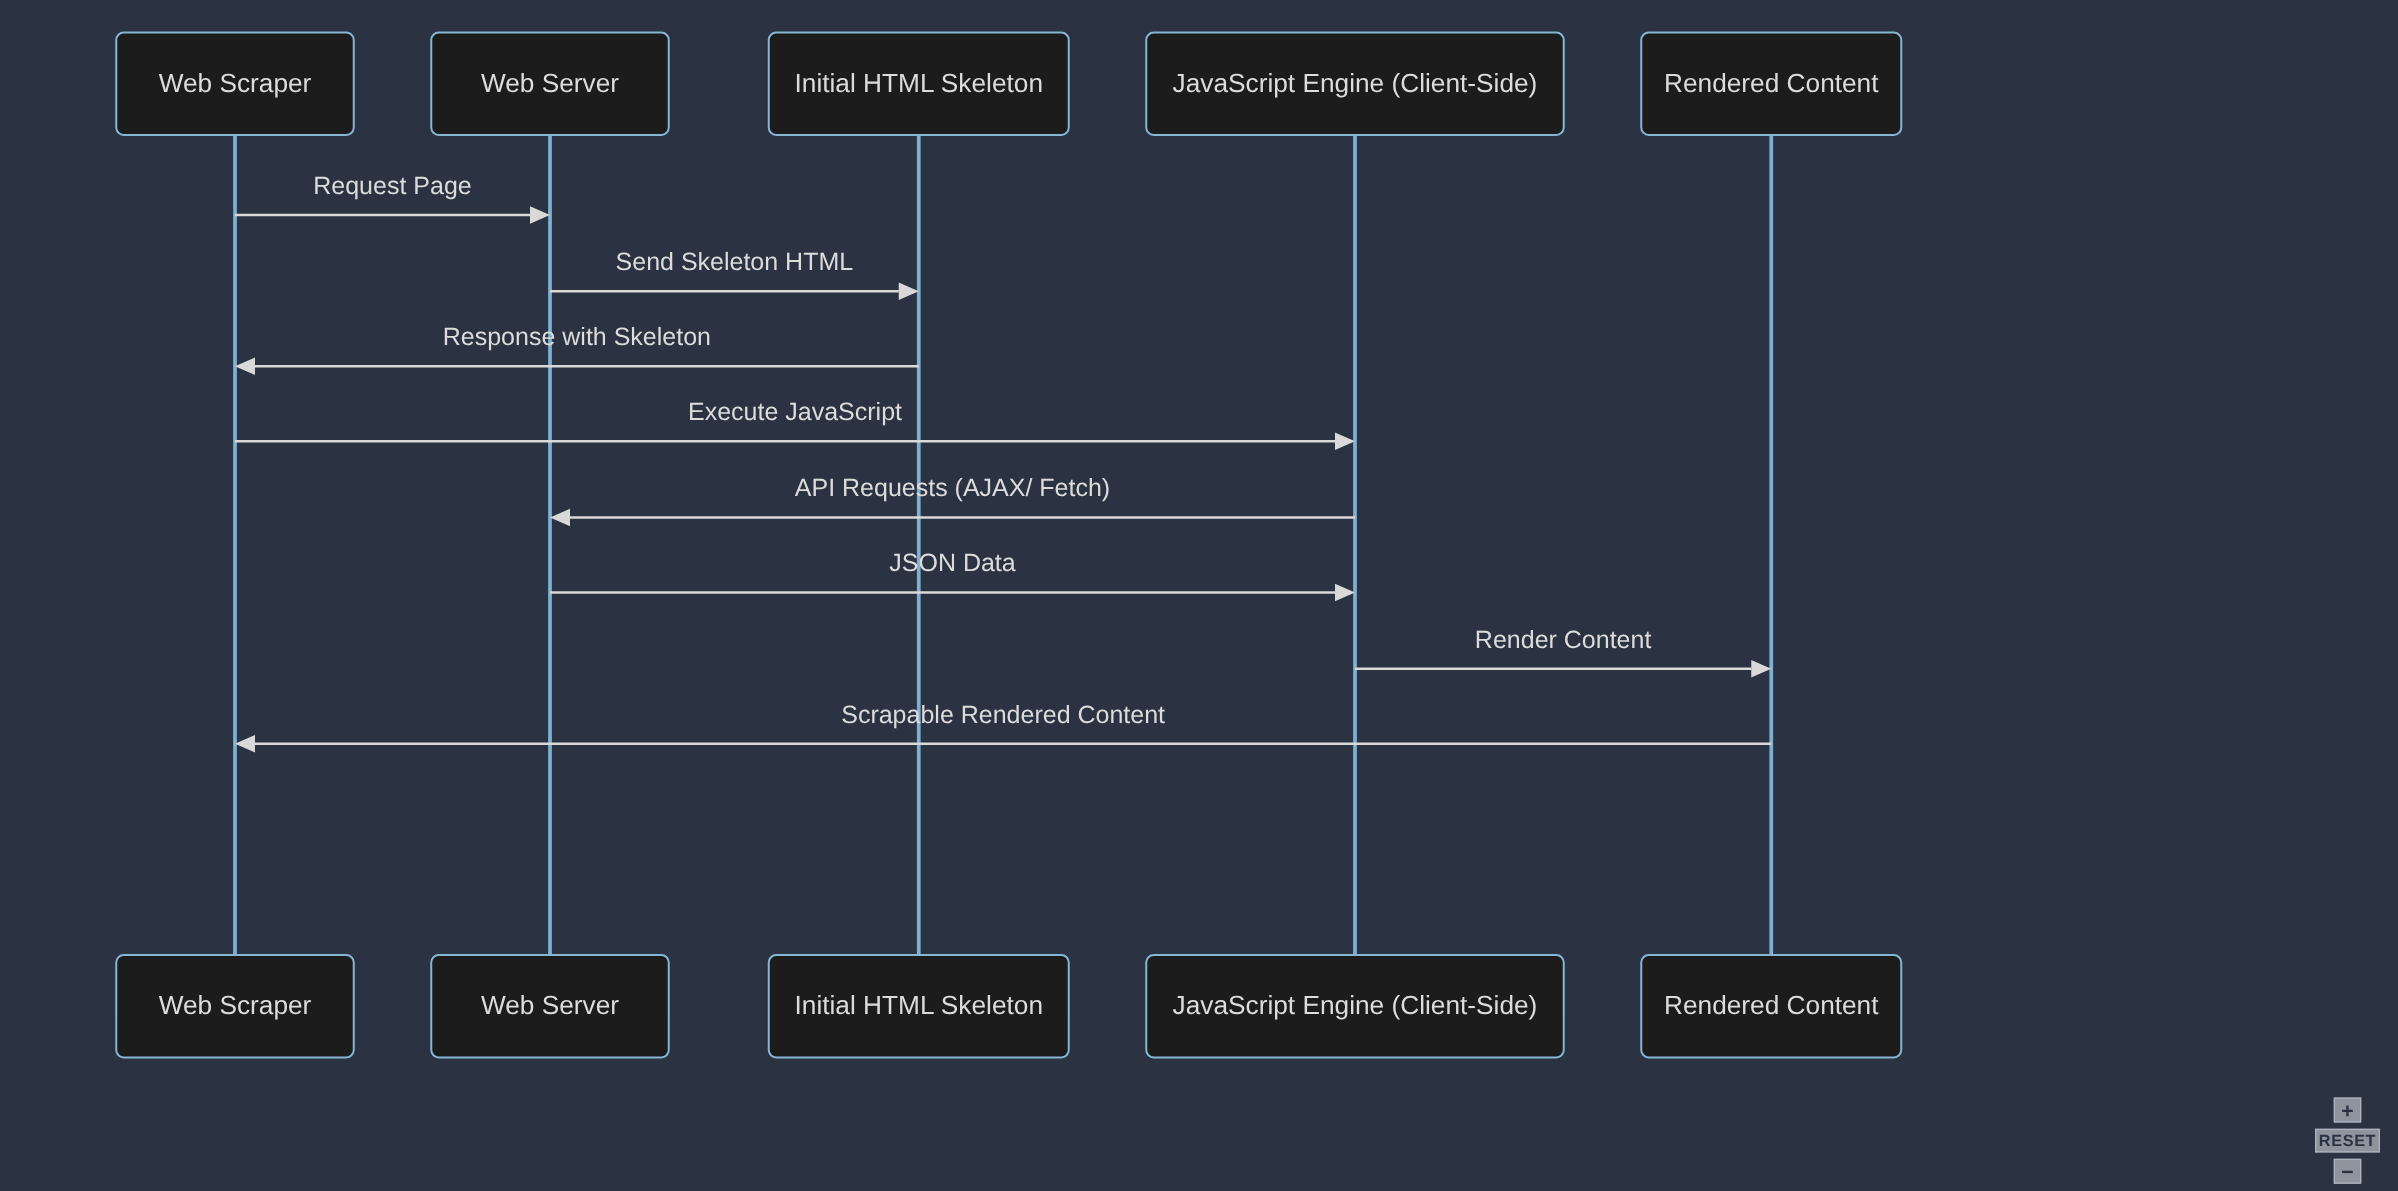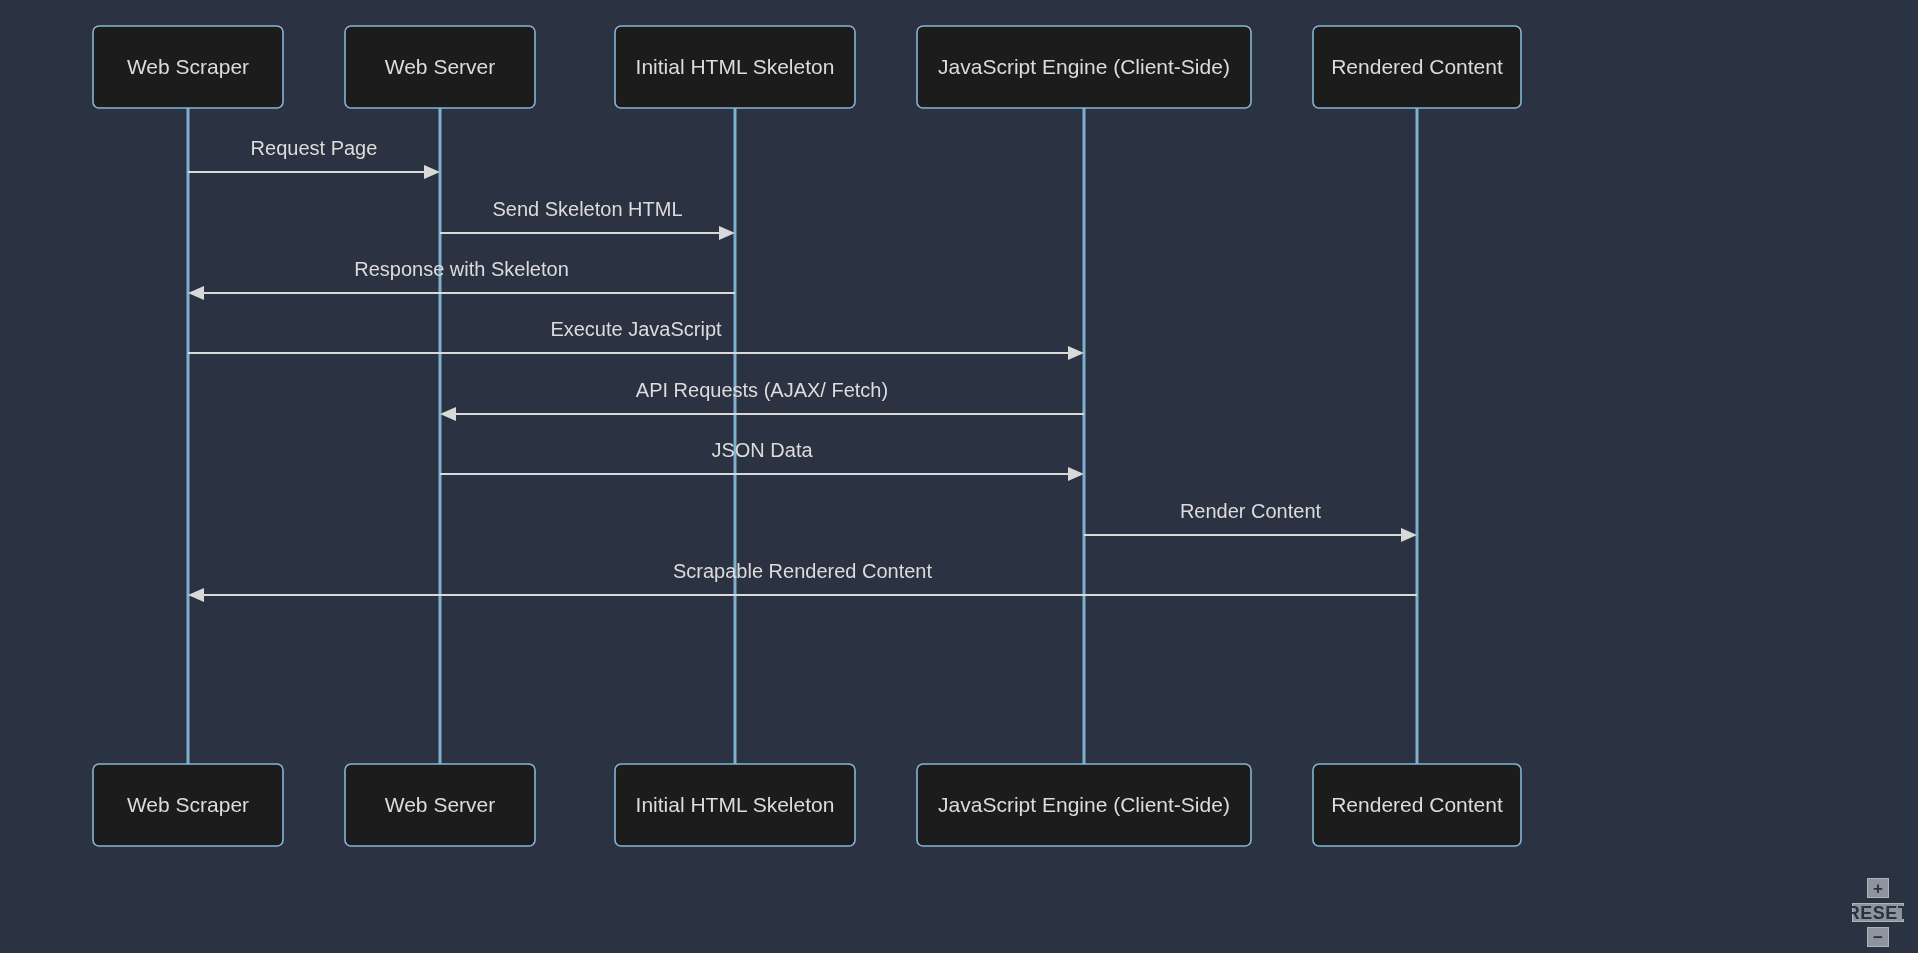--- a/index.html
+++ b/index.html
@@ -79,21 +79,21 @@
     line-height: 1;
   }
   .zoom-btn-square {
     width: 22px;
     height: 20px;
     font-size: 17px;
   }
   .zoom-btn-reset {
     width: 52px;
     height: 19px;
-    font-size: 18px;
+    font-size: 13px;
     letter-spacing: 0.5px;
   }
 </style>
 </head>
 <body>
 
 <div id="diagram-root">
 
   <svg class="diagram-canvas" viewBox="0 0 1918 953" xmlns="http://www.w3.org/2000/svg">
     <g id="lifelines-layer">

